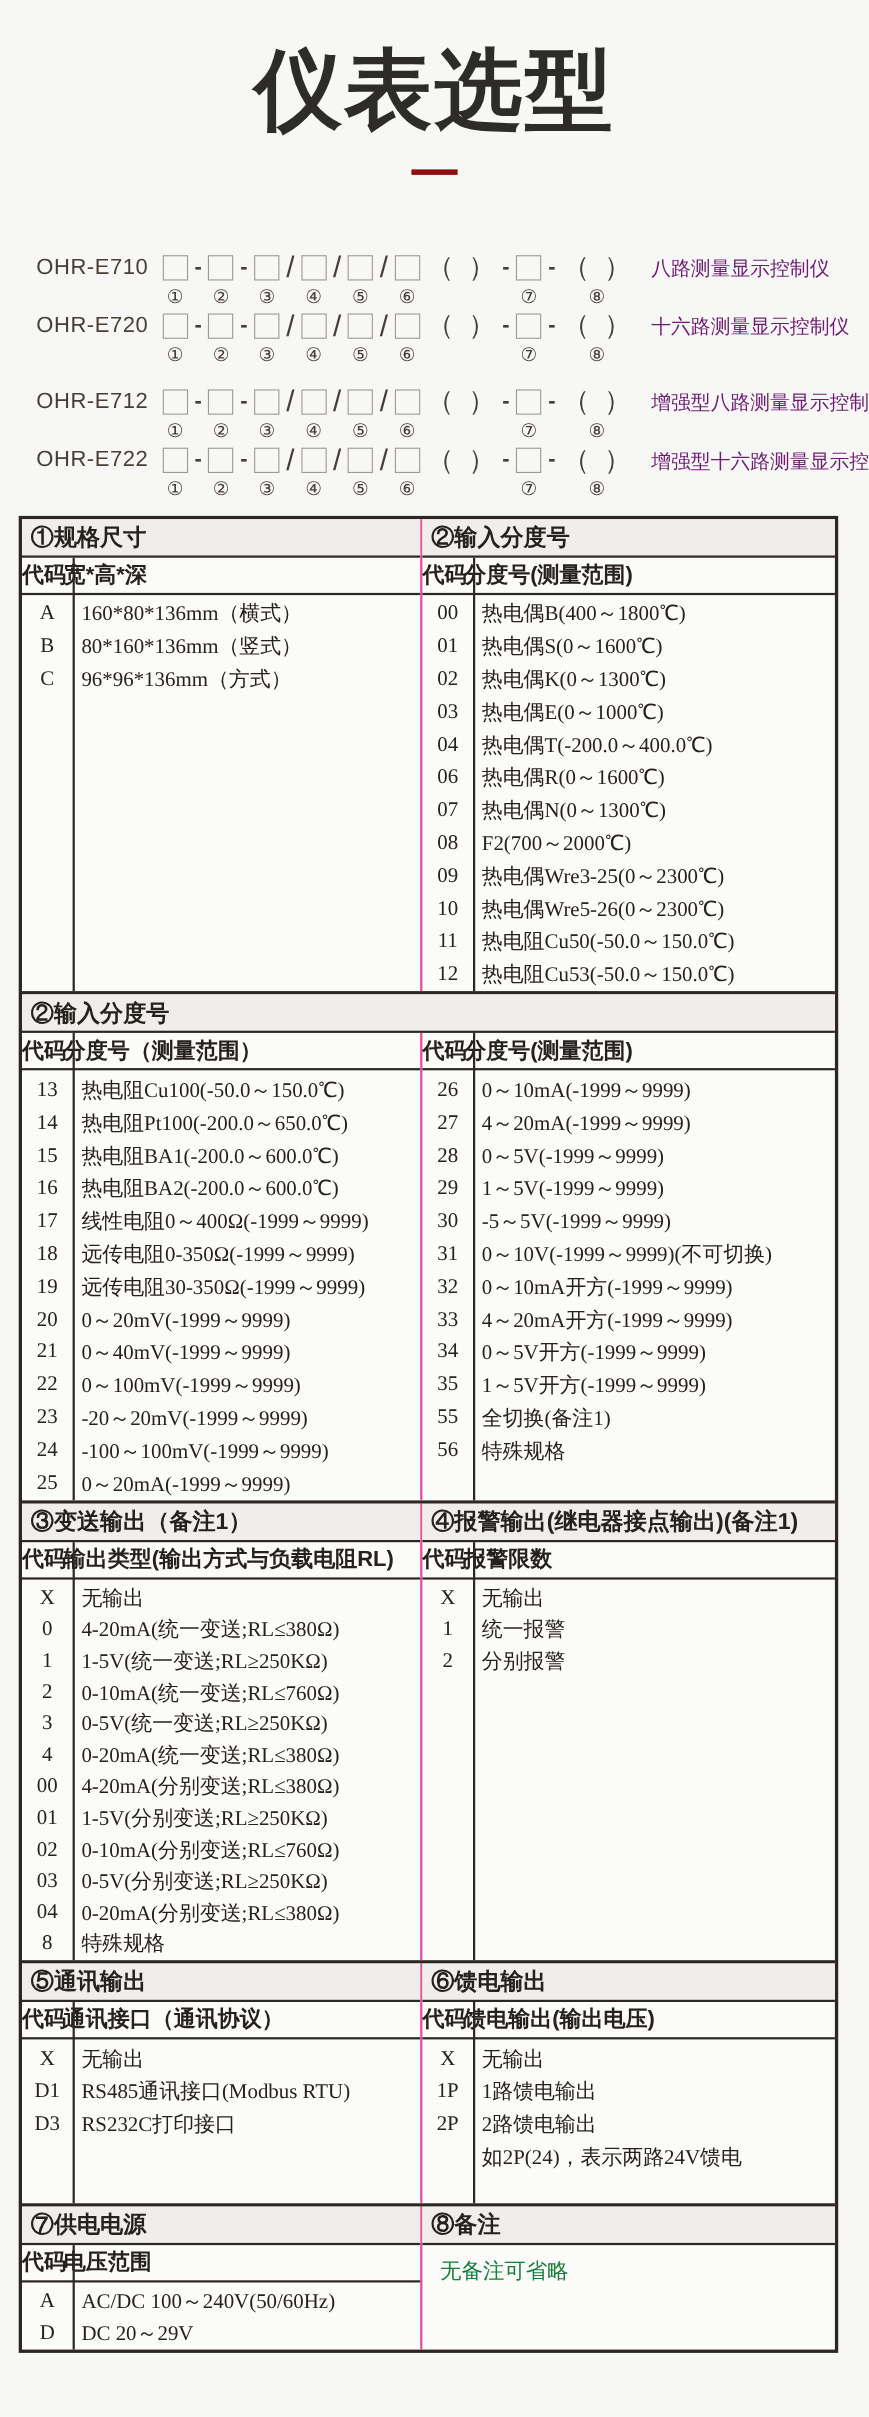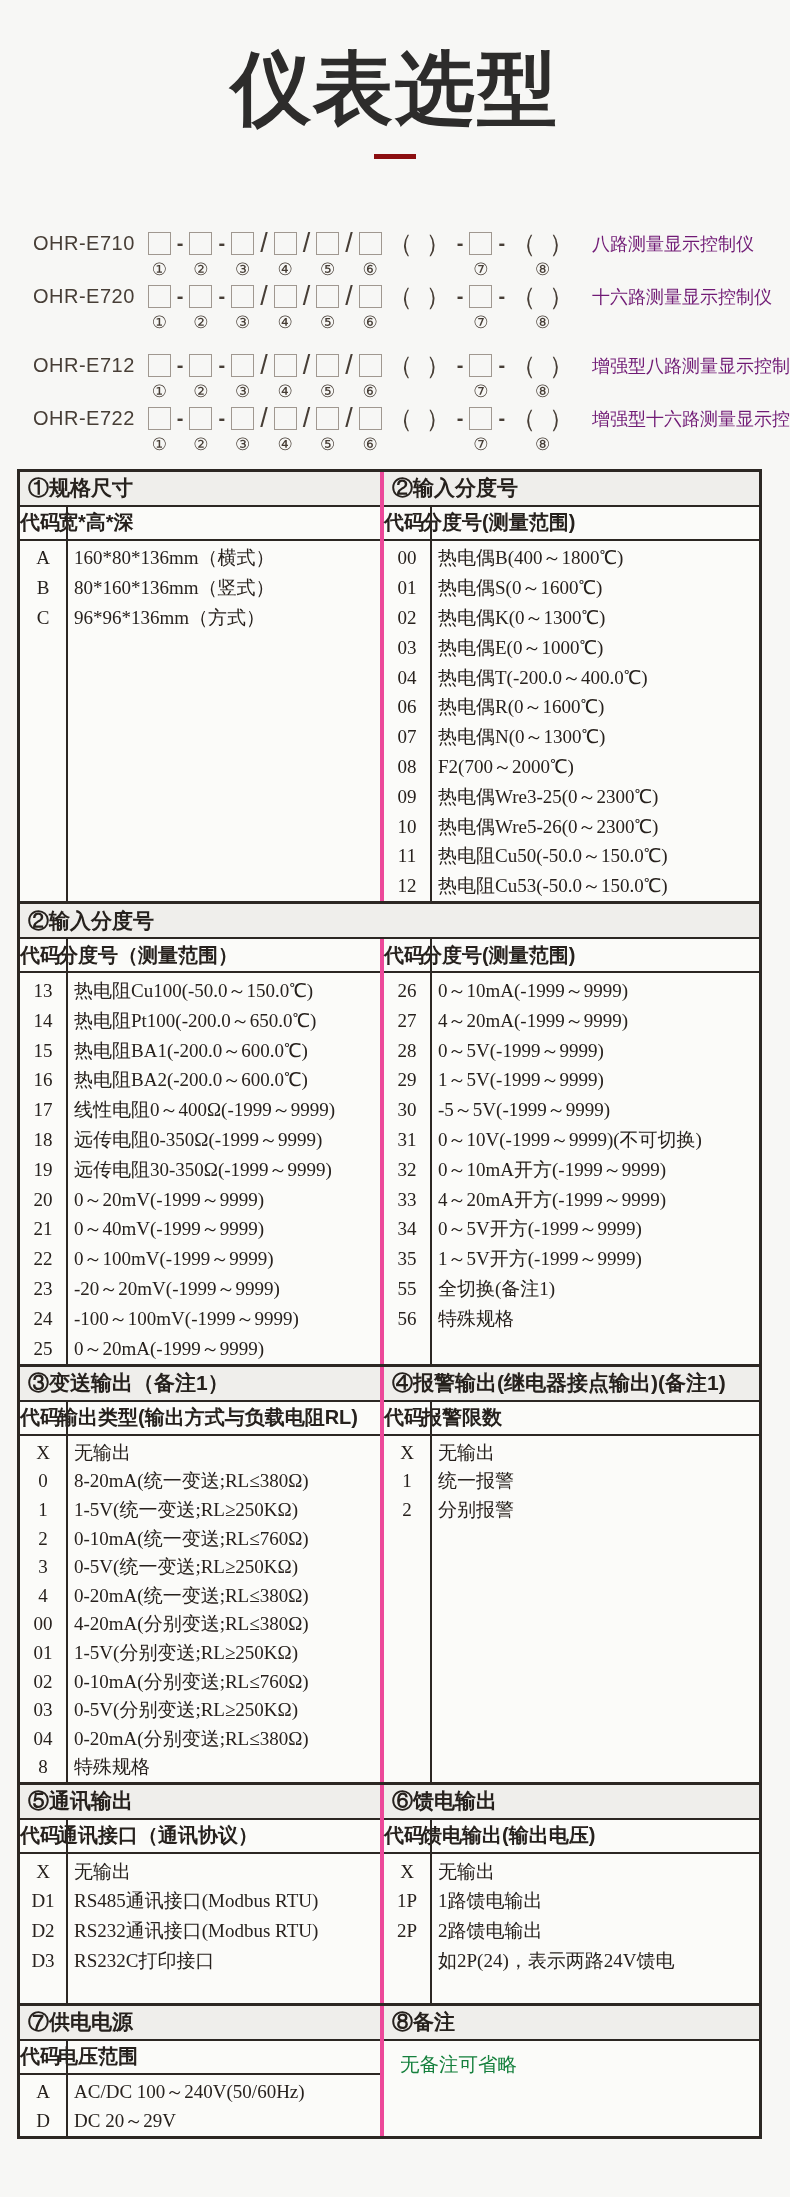--- a/index.html
+++ b/index.html
@@ -7,20 +7,21 @@
     width:790px;height:2197px;overflow:hidden;
     background:#f7f7f5;
     font-family:"Liberation Sans",sans-serif;
     color:#27211d;
   }
   
   .page-title{
     margin:44px 0 0;text-align:center;
     font-size:80px;font-weight:bold;letter-spacing:2px;line-height:1.12;
     color:#2d2c2b;
+    font-family:Liberation Mono, monospace;
   }
   .title-dash{width:42px;height:5px;background:#8c0e10;margin:20px auto 0;}
 
   
   .models{margin:72px 0 0 30px;}
   .model-block{display:flex;align-items:flex-end;margin-top:4px;}
   .models > div.model-block:nth-of-type(3){margin-top:20px;}
   .unit{display:flex;flex-direction:column;align-items:center;margin:0 3px;}
   .u-top{height:26px;display:flex;align-items:center;justify-content:center;}
   .under{height:20px;margin-top:3px;font-size:17px;line-height:20px;color:#473e36;}
@@ -35,21 +36,21 @@
 
   
   .sel-table{
     width:745px;margin:14px 0 0 17px;box-sizing:border-box;
     border:3px solid #2c2723;background:#fbfbf9;
   }
   .block{border-top:3px solid #2c2723;}
   .block:first-child{border-top:none;}
   .pair{display:flex;align-items:stretch;}
   .half{display:flex;flex-direction:column;}
-  .half.left{width:364px;flex:none;border-right:4px solid #ec4899;box-sizing:border-box;}
+  .half.left{width:364px;flex:none;border-right:2px solid #ec4899;box-sizing:border-box;}
   .half.right{flex:1;}
   .sec-head{
     height:33px;background:#efeeeb;border-bottom:2px solid #2c2723;
     display:flex;align-items:center;padding-left:8px;
     font-size:21px;font-weight:bold;color:#26211d;white-space:nowrap;
   }
   .grid{position:relative;flex:1;display:flex;flex-direction:column;}
   .vline{position:absolute;left:46px;top:0;bottom:0;width:2px;background:#2c2723;}
   .sub{
     height:32px;border-bottom:2px solid #2c2723;
@@ -817,21 +818,21 @@
           </div>
           <div class="rows">
 
               <div class="row">
                 <span class="code">X</span>
                 <span class="desc">无输出</span>
               </div>
 
               <div class="row">
                 <span class="code">0</span>
-                <span class="desc">8-20mA(统一变送;RL≤380Ω)</span>
+                <span class="desc">4-20mA(统一变送;RL≤380Ω)</span>
               </div>
 
               <div class="row">
                 <span class="code">1</span>
                 <span class="desc">1-5V(统一变送;RL≥250KΩ)</span>
               </div>
 
               <div class="row">
                 <span class="code">2</span>
                 <span class="desc">0-10mA(统一变送;RL≤760Ω)</span>
@@ -924,24 +925,20 @@
               <div class="row">
                 <span class="code">X</span>
                 <span class="desc">无输出</span>
               </div>
 
               <div class="row">
                 <span class="code">D1</span>
                 <span class="desc">RS485通讯接口(Modbus RTU)</span>
               </div>
 
-              <div class="row">
-                <span class="code">D2</span>
-                <span class="desc">RS232通讯接口(Modbus RTU)</span>
-              </div>
 
               <div class="row">
                 <span class="code">D3</span>
                 <span class="desc">RS232C打印接口</span>
               </div>
             </div>
         </div>
       </div>
       <div class="half right">
         <div class="sec-head">⑥馈电输出</div>

